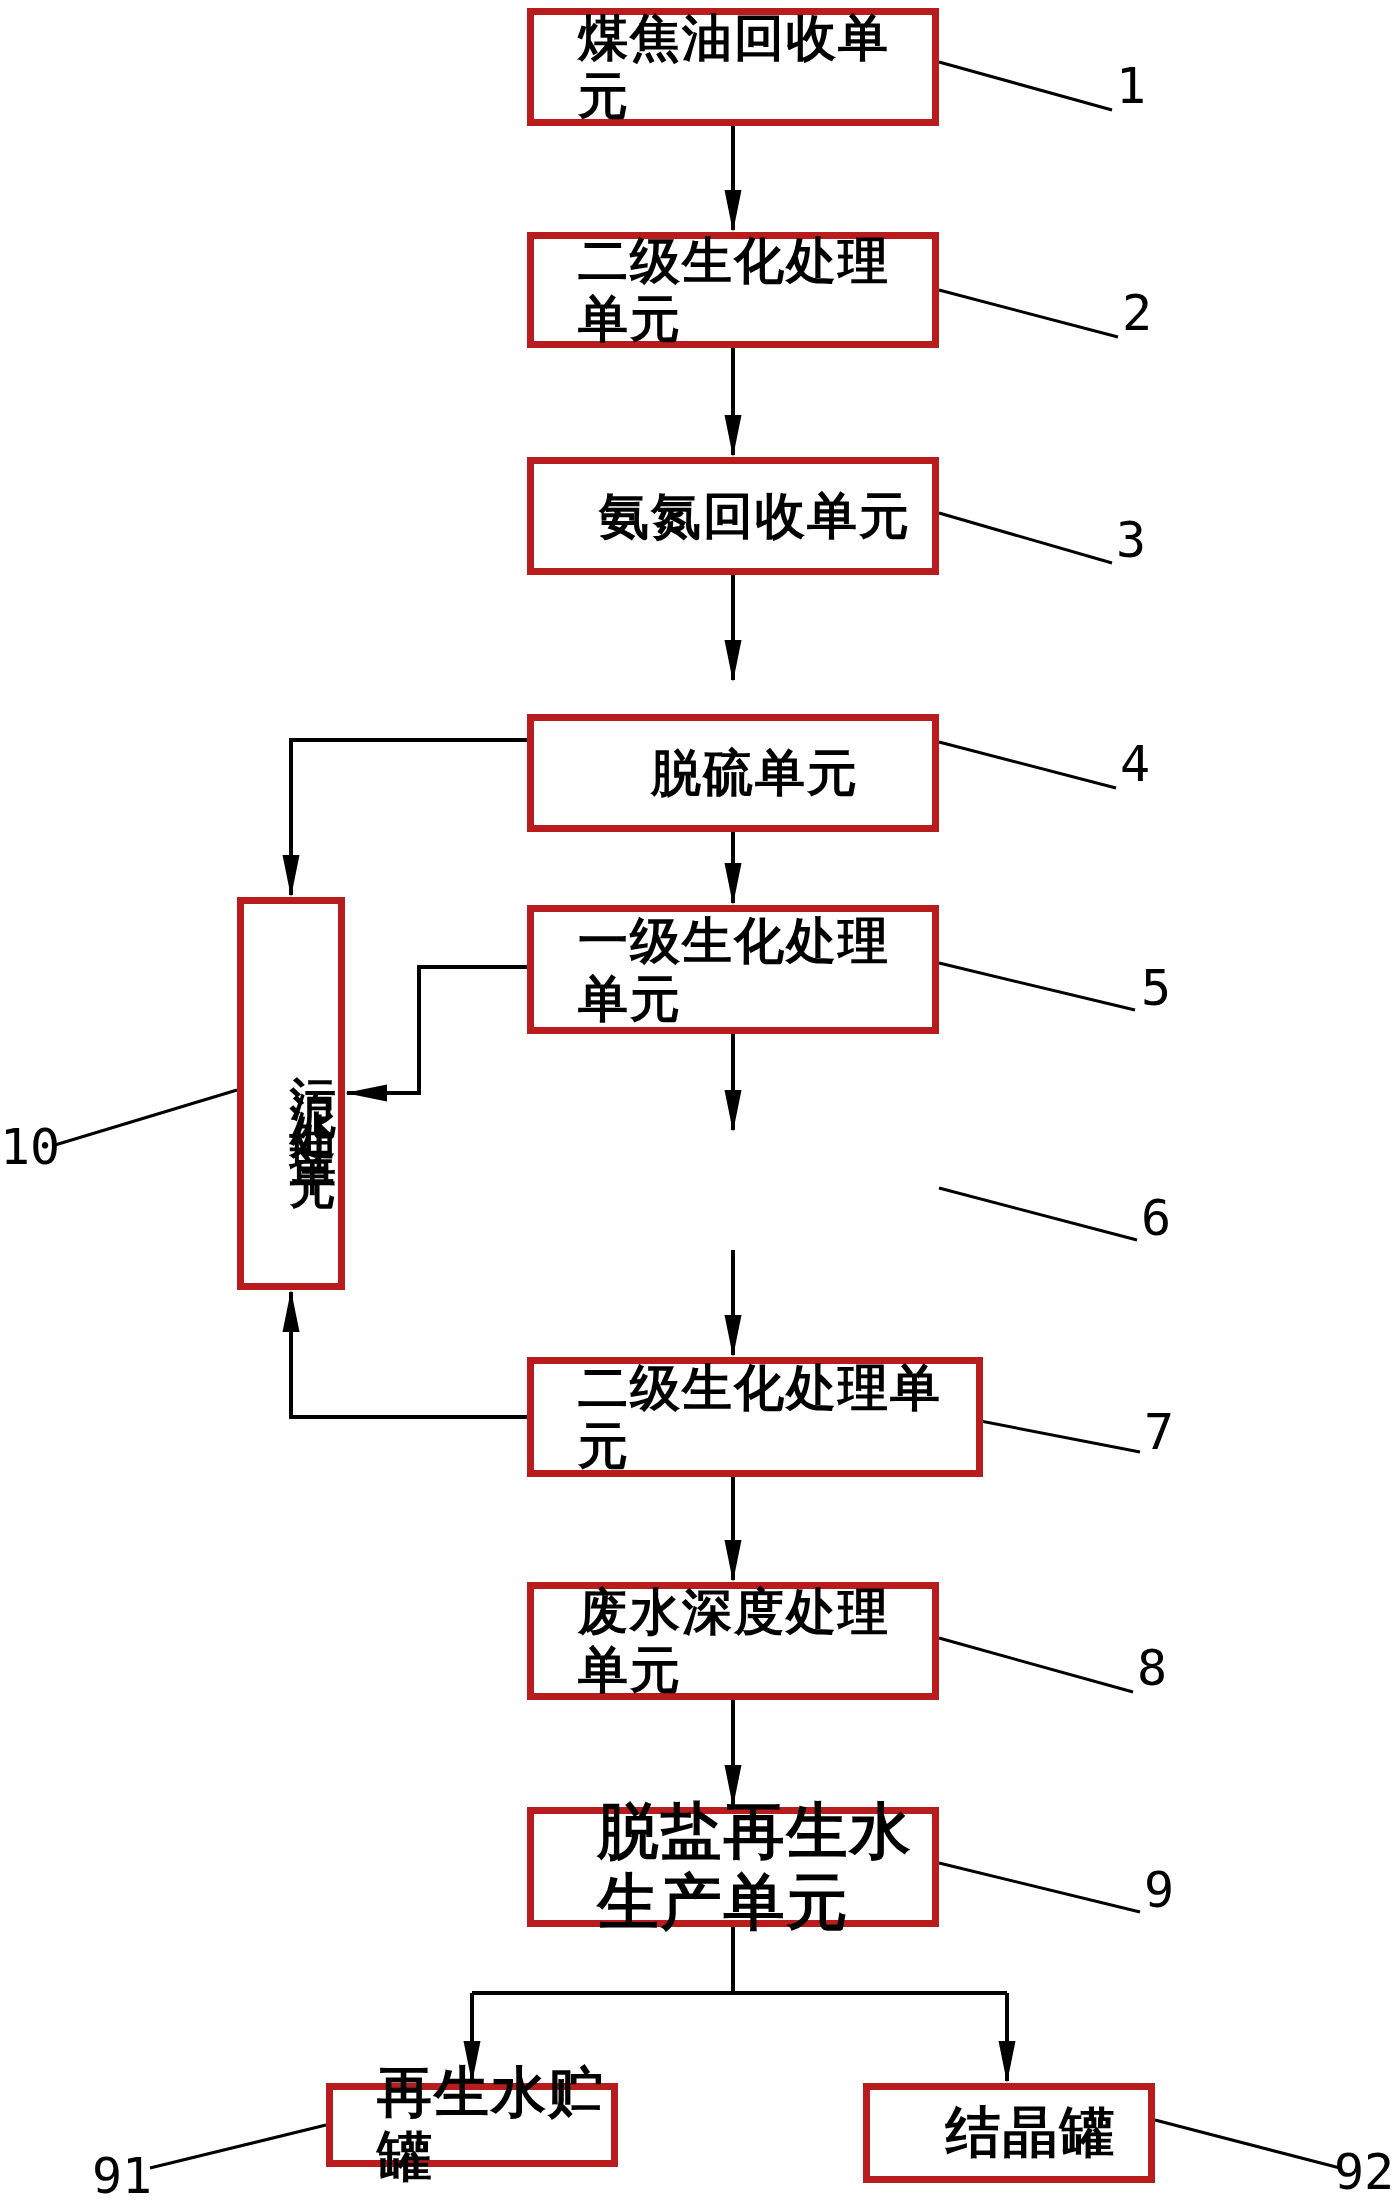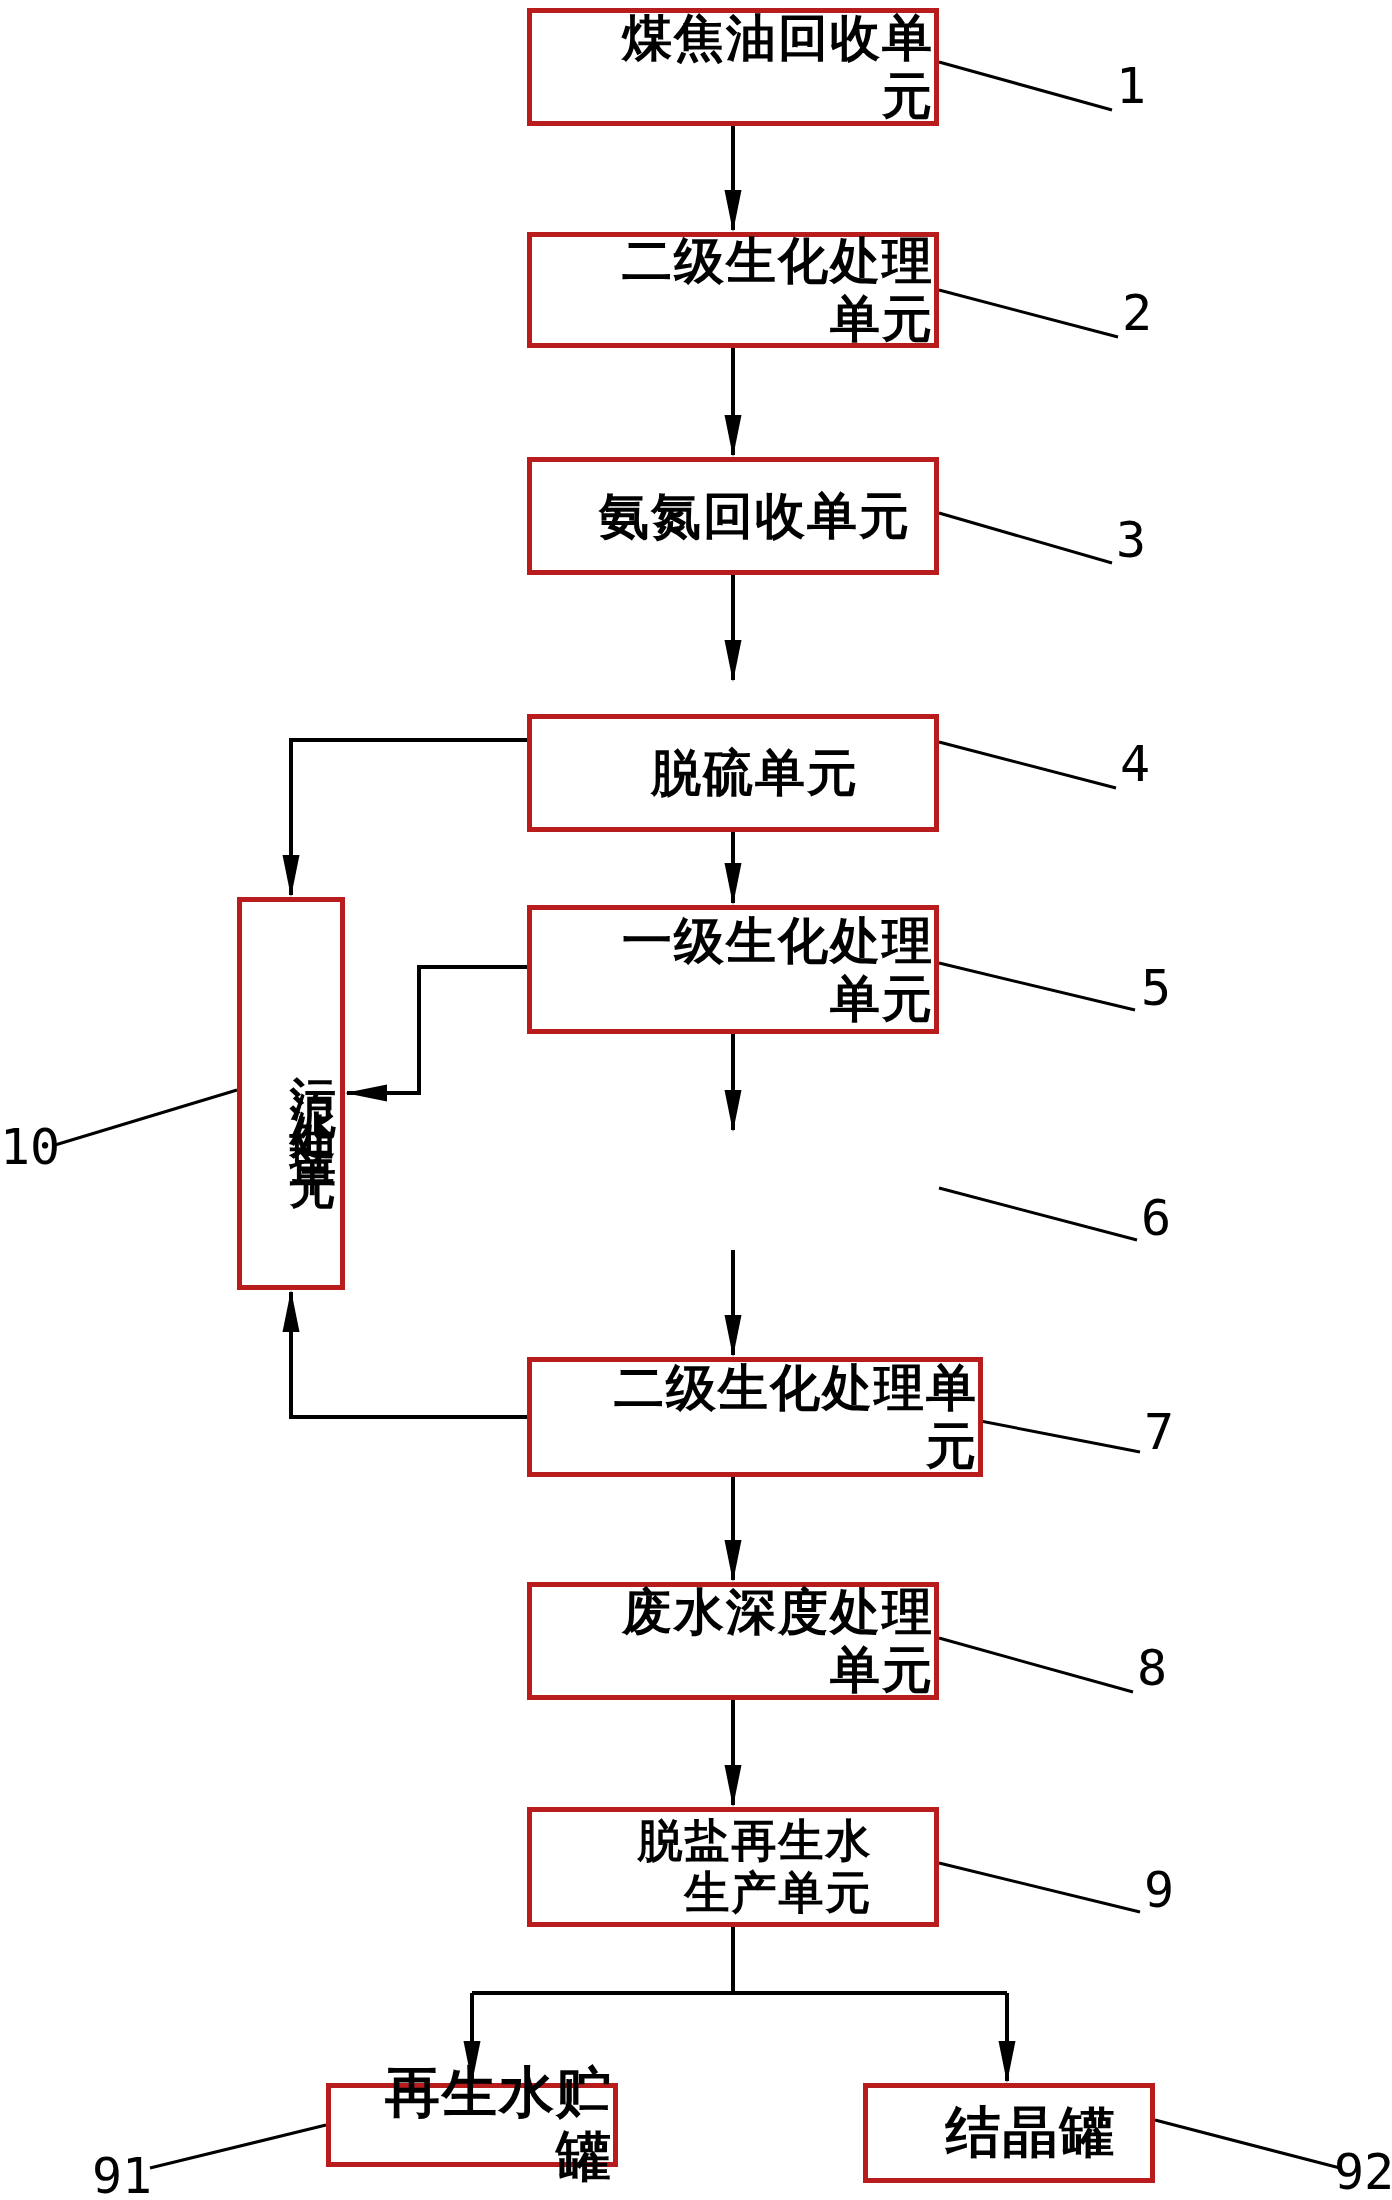--- a/index.html
+++ b/index.html
@@ -2,22 +2,22 @@
 <html><head>
 <meta charset="utf-8">
 <style>
   html,body{margin:0;padding:0;background:#ffffff;}
   .canvas{
     position:relative;width:1392px;height:2200px;background:#ffffff;
     font-family:"Liberation Sans",sans-serif;color:#000;overflow:hidden;
   }
   .lines{position:absolute;left:0;top:0;width:1392px;height:2200px;}
   .box{
-    position:absolute;box-sizing:border-box;border:5px solid #b91c1c;background:#fff;
-    display:flex;align-items:center;justify-content:center;text-align:right;padding-left:44px;
+    position:absolute;box-sizing:border-box;border:7px solid #b91c1c;background:#fff;
+    display:flex;align-items:center;justify-content:center;text-align:left;padding-left:44px;
   }
   .box .lbl{
     font-weight:700;font-size:50px;line-height:1.16;white-space:pre-line;
     letter-spacing:2px;
   }
   .box.tank .lbl{font-size:55px;}
   .box.vert .lbl{
     writing-mode:vertical-rl;text-orientation:upright;
     font-size:46px;letter-spacing:18px;font-weight:700;
   }
@@ -118,21 +118,21 @@
   <div class="box" style="left:527px;top:905px;width:412px;height:129px;">
     <span class="lbl">一级生化处理单元</span>
   </div>
   <div class="box" style="left:527px;top:1357px;width:456px;height:120px;">
     <span class="lbl">二级生化处理单元</span>
   </div>
   <div class="box" style="left:527px;top:1582px;width:412px;height:118px;">
     <span class="lbl">废水深度处理单元</span>
   </div>
   <div class="box" style="left:527px;top:1807px;width:412px;height:120px;">
-    <span class="lbl" style="font-size:45px;">脱盐再生水
+    <span class="lbl" style="font-size:61px;">脱盐再生水
 生产单元</span>
   </div>
 
   <div class="box vert" style="left:237px;top:897px;width:108px;height:393px;">
     <span class="lbl">污泥处理单元</span>
   </div>
 
   <div class="box tank" style="left:326px;top:2083px;width:292px;height:84px;">
     <span class="lbl">再生水贮罐</span>
   </div>

